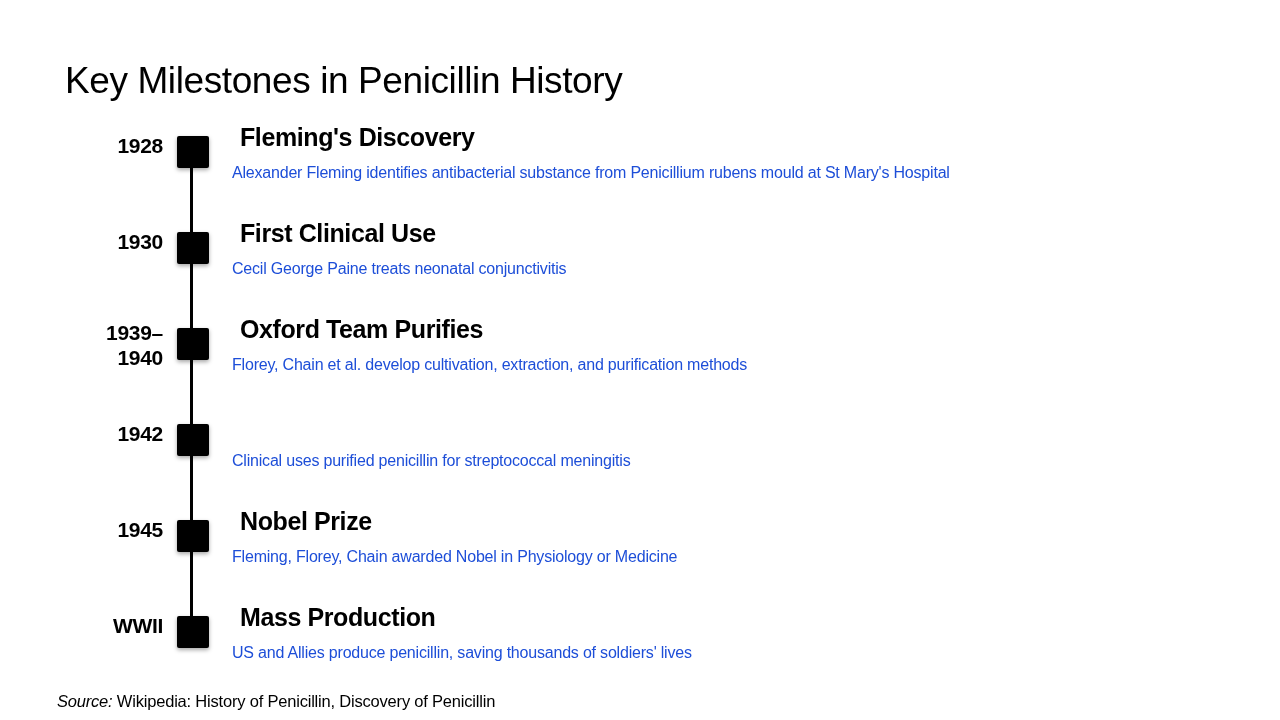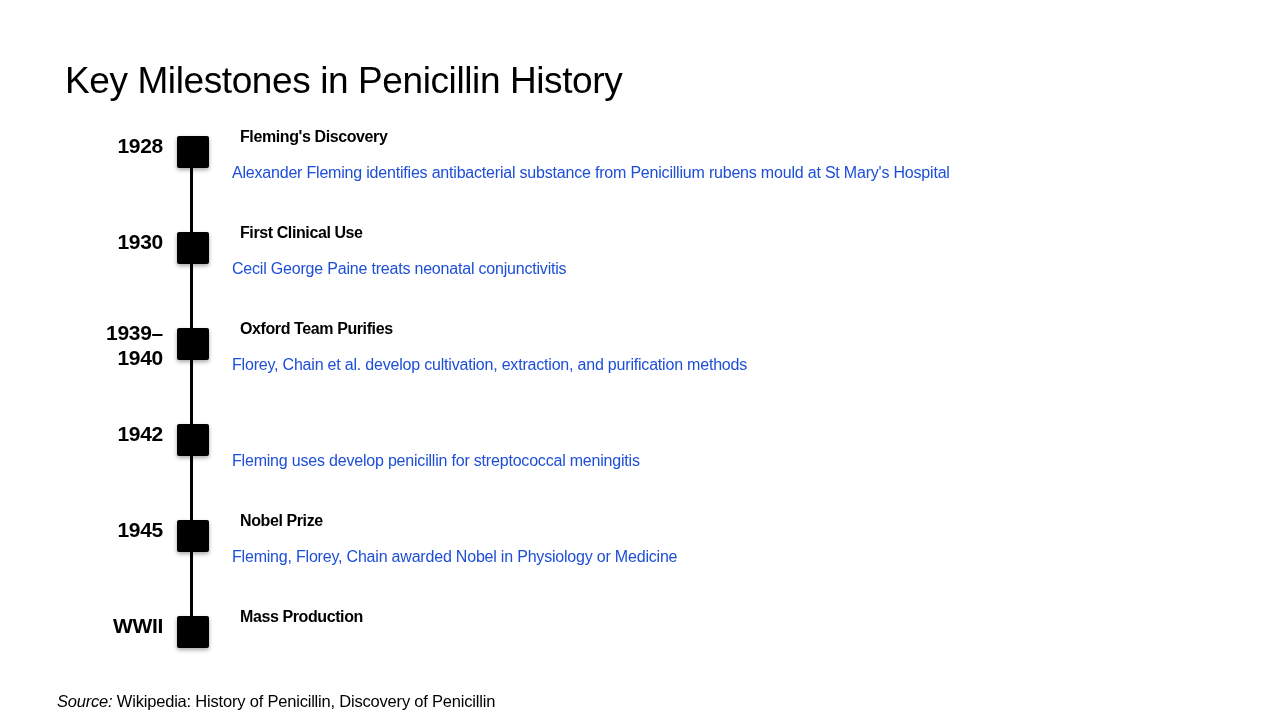--- a/index.html
+++ b/index.html
@@ -17,21 +17,21 @@
   .row { position: absolute; left: 0; width: 1280px; height: 96px; }
   .year {
     position: absolute; right: 1117px; top: -3px; text-align: right;
     font-size: 21px; font-weight: 700; line-height: 25px; letter-spacing: -0.3px; white-space: nowrap;
   }
   .marker {
     position: absolute; left: 177px; top: 0; width: 32px; height: 32px; background: #000;
     border-radius: 2px; box-shadow: 0 2px 4px rgba(0,0,0,0.35);
   }
   .heading {
-    position: absolute; left: 240px; top: -12px; font-size: 16px; font-weight: 700;
+    position: absolute; left: 240px; top: -12px; font-size: 25px; font-weight: 700;
     letter-spacing: -0.4px; line-height: 26px; white-space: nowrap;
   }
   .desc {
     position: absolute; left: 232px; top: 27px; font-size: 16px; font-weight: 400;
     letter-spacing: -0.2px; line-height: 20px; white-space: nowrap; color: #1d4ed8; text-align: right;
   }
   .source {
     position: absolute; left: 57px; top: 690px; font-size: 16.5px; line-height: 22px; letter-spacing: -0.2px;
   }
   .source em { font-style: italic; margin-top: 24px; }
@@ -61,31 +61,32 @@
   <div class="year" style="white-space:pre-line; top:-8px;">1939–
 1940</div>
   <div class="marker"></div>
   <div class="heading">Oxford Team Purifies</div>
   <div class="desc">Florey, Chain et al. develop cultivation, extraction, and purification methods</div>
 </div>
 
 <div class="row" style="top:424px">
   <div class="year">1942</div>
   <div class="marker"></div>
-  <div class="desc">Fleming uses develop penicillin for streptococcal meningitis</div>
+  <div class="desc">Clinical uses purified penicillin for streptococcal meningitis</div>
 </div>
 
 <div class="row" style="top:520px">
   <div class="year">1945</div>
   <div class="marker"></div>
   <div class="heading">Nobel Prize</div>
   <div class="desc">Fleming, Florey, Chain awarded Nobel in Physiology or Medicine</div>
 </div>
 
 <div class="row" style="top:616px">
   <div class="year">WWII</div>
   <div class="marker"></div>
   <div class="heading">Mass Production</div>
+  <div class="desc">US and Allies produce penicillin, saving thousands of soldiers' lives</div>
 </div>
 
 <div class="source">
   <em>Source:</em><span> Wikipedia: History of Penicillin, Discovery of Penicillin</span>
 </div>
 
 </body></html>

